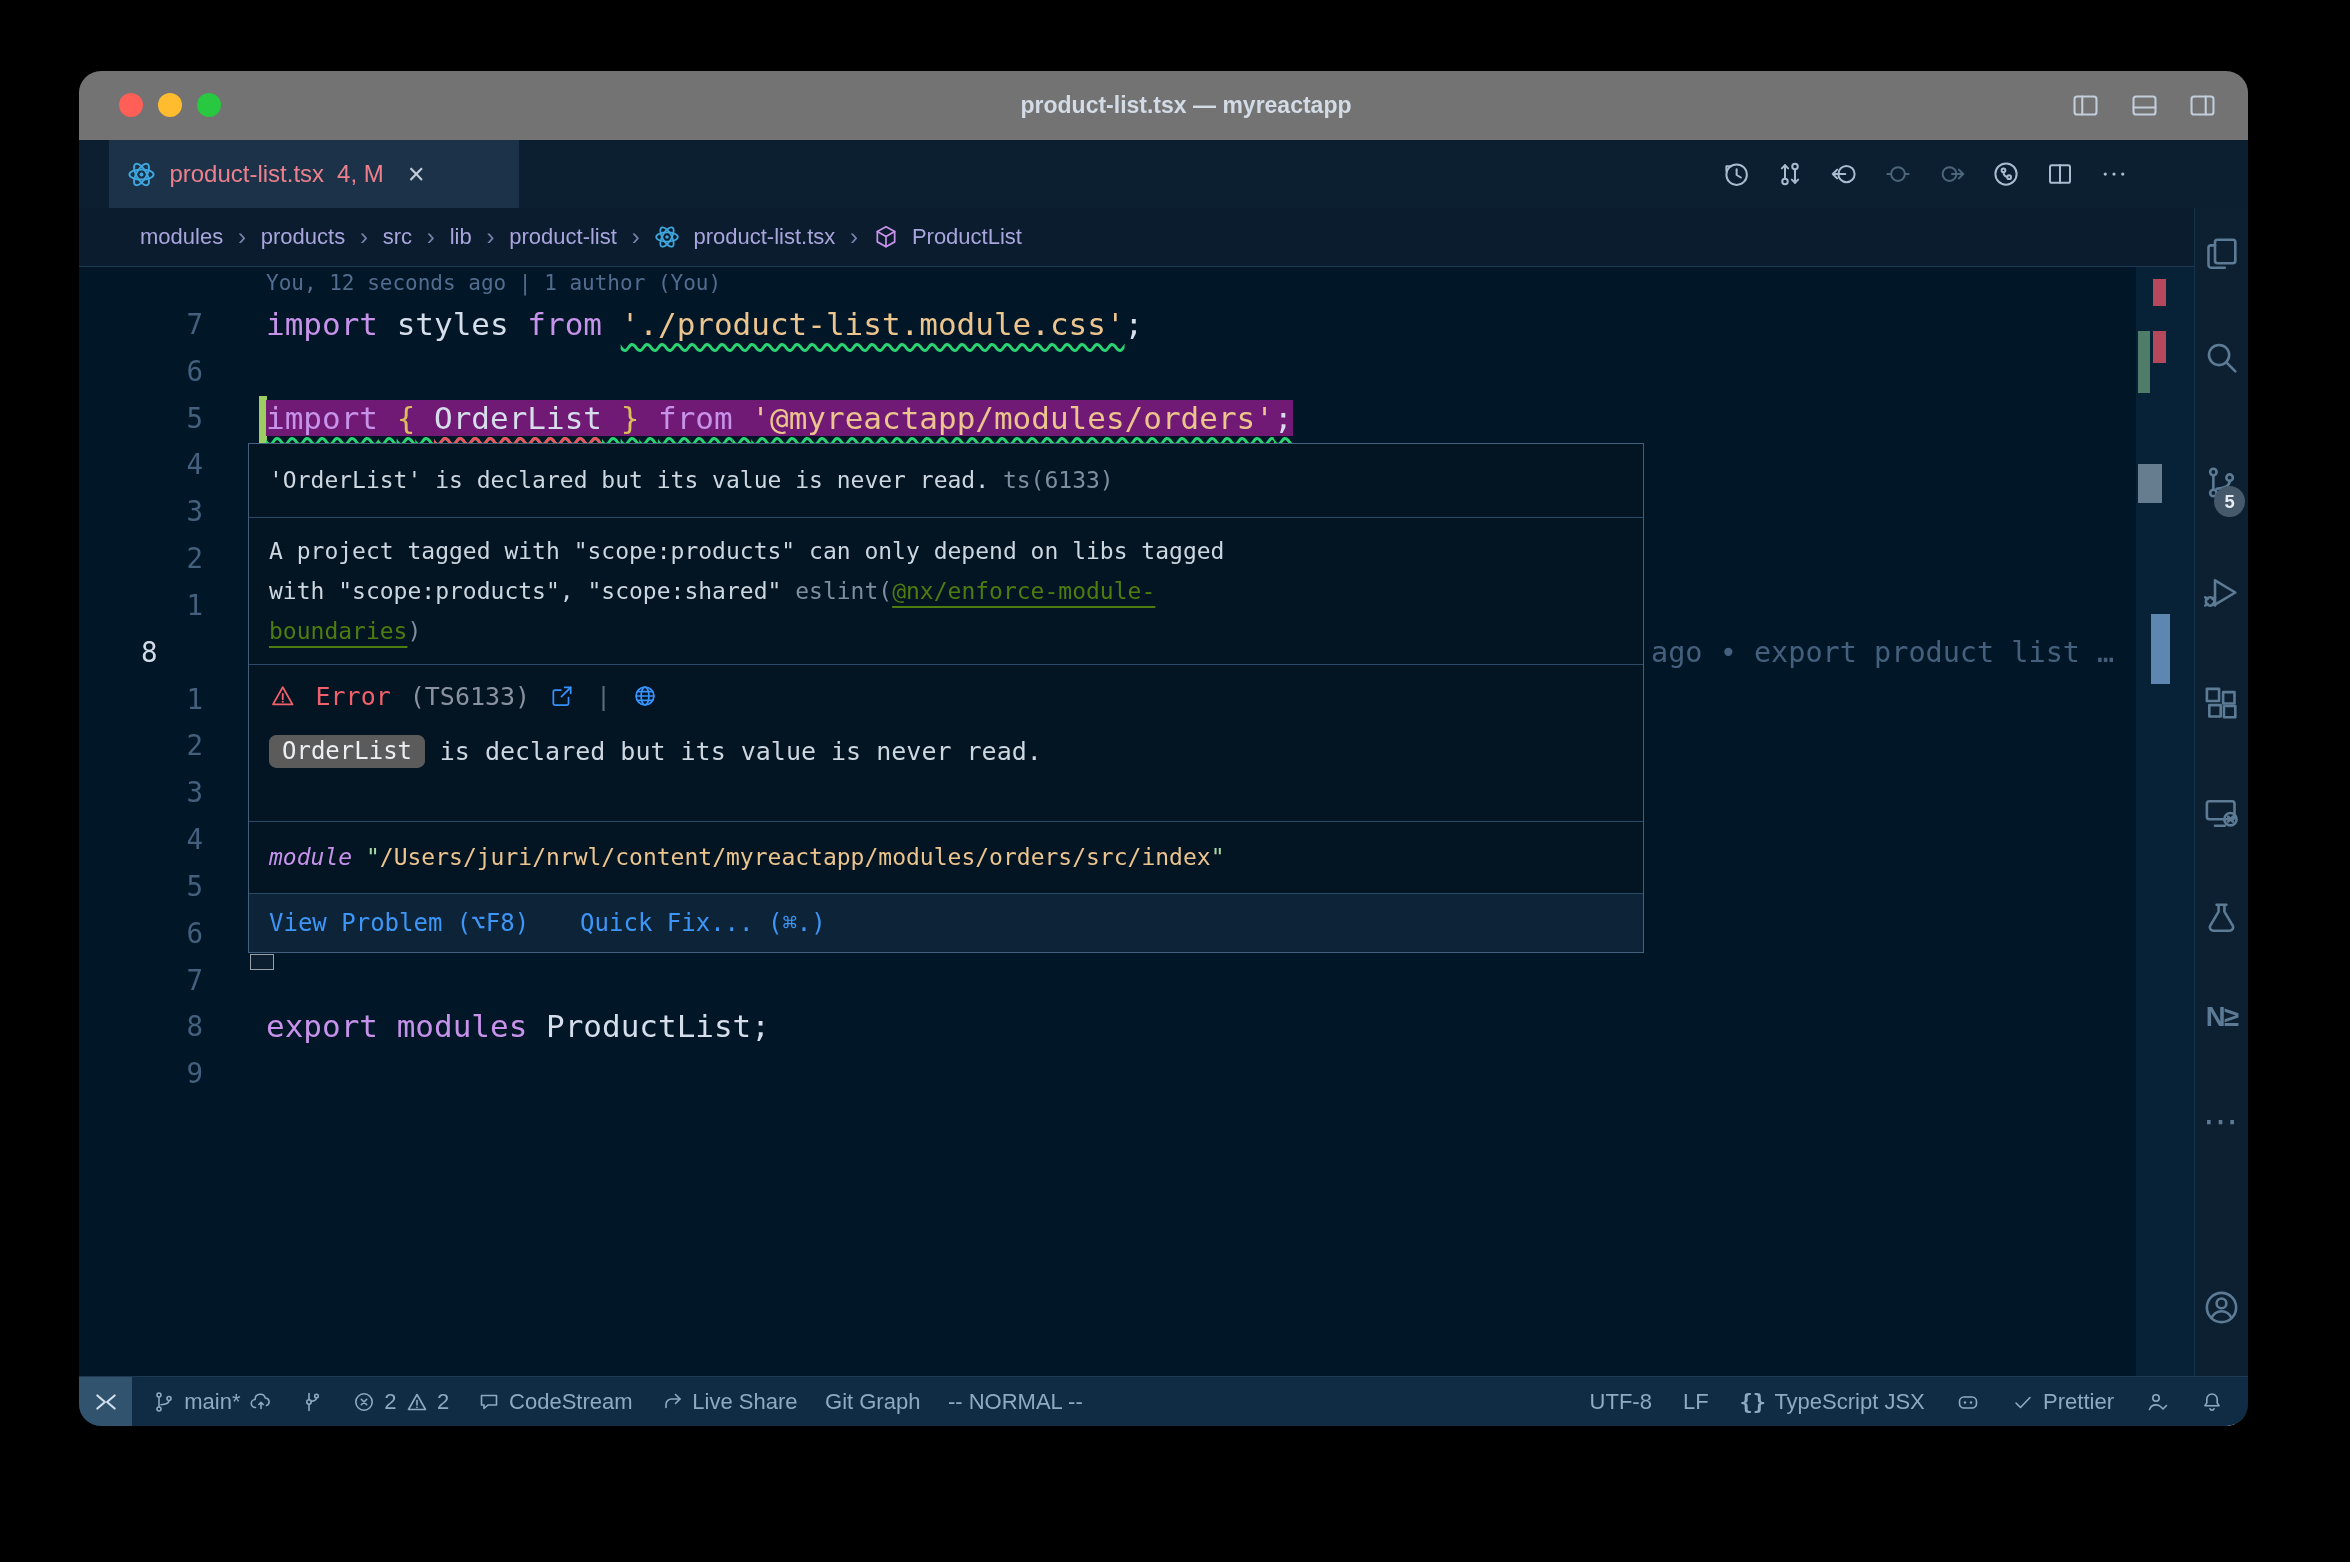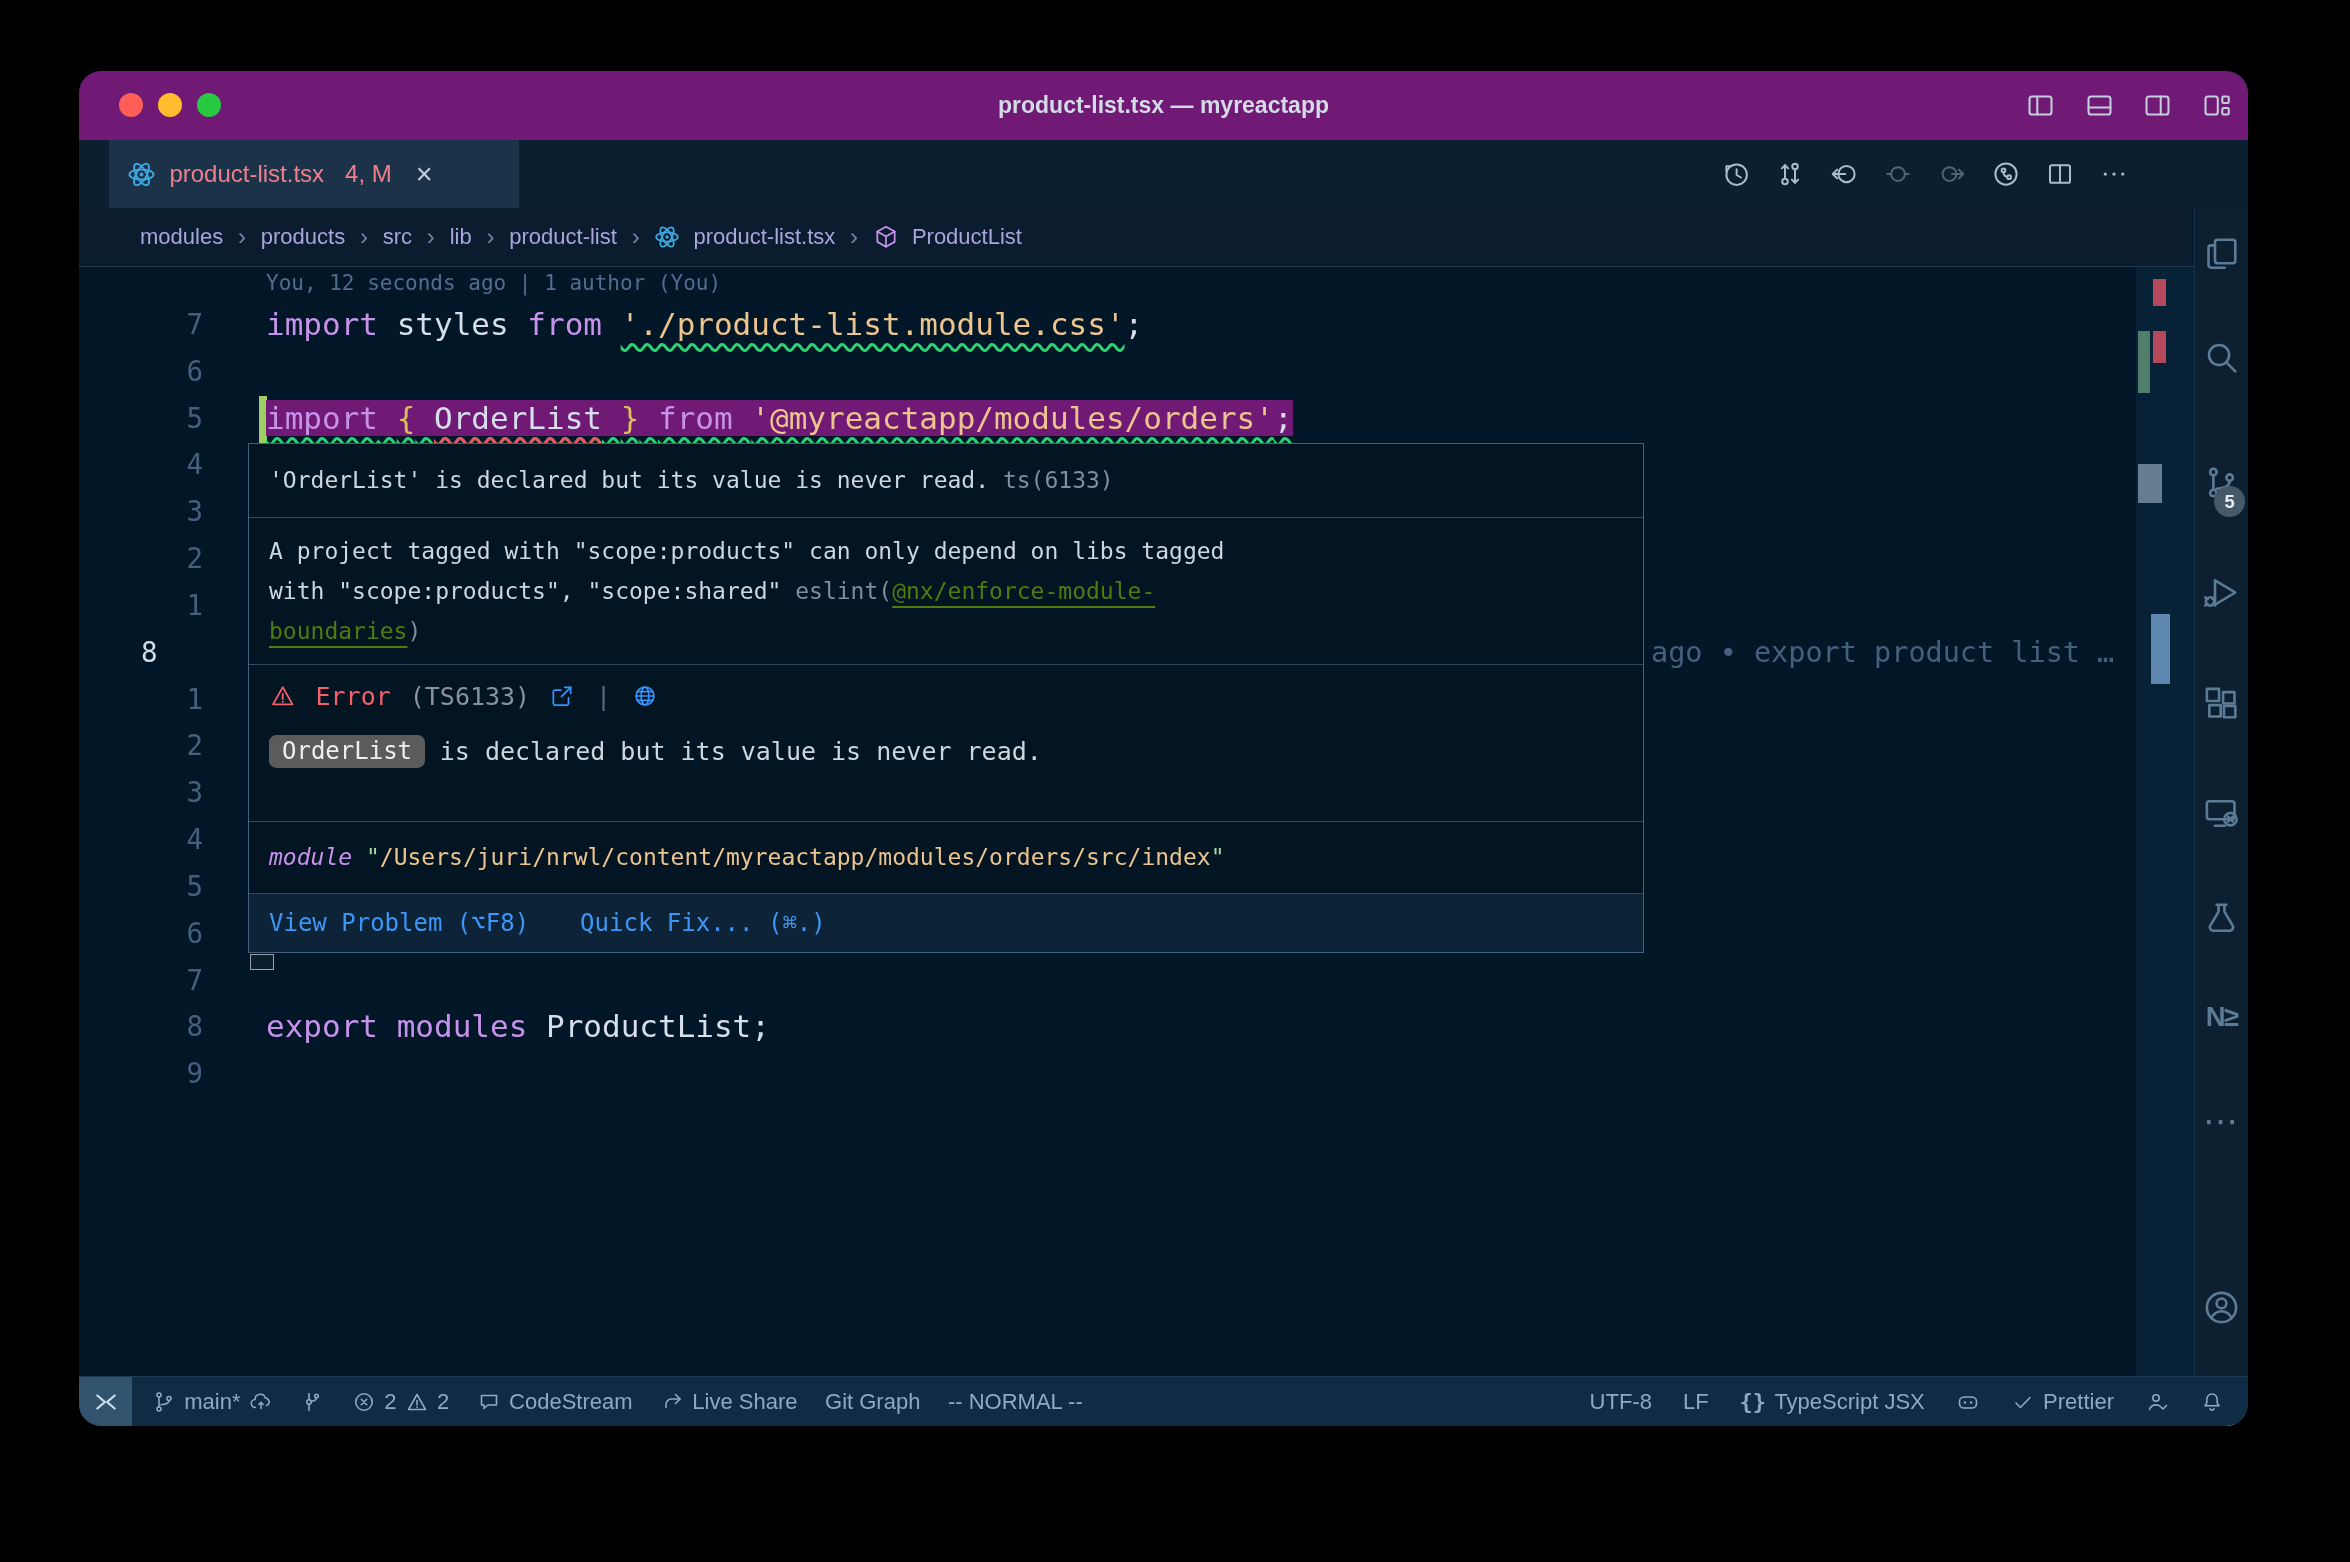--- a/index.html
+++ b/index.html
@@ -5,38 +5,38 @@
   html,body{margin:0;padding:0;background:#000;width:2351px;height:1563px;overflow:hidden;
     font-family:"Liberation Sans",sans-serif;-webkit-font-smoothing:antialiased;}
   .mono{font-family:"DejaVu Sans Mono","Liberation Mono",monospace;}
   svg{stroke:currentColor;fill:none;stroke-width:1.6;stroke-linecap:round;stroke-linejoin:round;display:block;}
 
   
   .w{position:absolute;left:79px;top:71px;width:2169px;height:1355px;background:#0c1f31;
      border-radius:22px;overflow:hidden;box-shadow:0 22px 83px rgba(0,0,0,.9);}
 
   
-  .titlebar{position:absolute;left:0;top:0;width:100%;height:69px;background:#701a75;}
+  .titlebar{position:absolute;left:0;top:0;width:100%;height:69px;background:#737373;padding-left:45px;}
   .light{position:absolute;top:22px;width:24px;height:24px;border-radius:50%;}
   .l-red{left:40px;background:#ff5f57;}
   .l-yellow{left:79px;background:#febc2e;}
   .l-green{left:118px;background:#28c840;}
   .title{position:absolute;left:0;right:0;top:0;height:69px;line-height:69px;text-align:center;
      color:#d3dce6;font-size:23px;font-weight:600;}
   .winlayout{position:absolute;right:16.5px;top:0;height:69px;display:flex;align-items:center;gap:27.5px;color:#c3cedb;}
   .winlayout svg{width:31px;height:31px;}
 
   
   .tabrow{position:absolute;left:0;top:69px;width:100%;height:68px;background:#0c1f31;}
   .tab{position:absolute;left:30px;top:0;height:68px;width:410px;background:#1b3249;
      display:flex;align-items:center;padding:0 18.4px;box-sizing:border-box;gap:13px;}
   .tab-icon{color:#3fa7dd;}
   .tab-icon svg{width:29px;height:29px;}
   .tab-label{color:#ee808d;font-size:24px;}
-  .tab-dirty{color:#ee808d;font-size:24px;margin-left:8px;}
+  .tab-dirty{color:#ee808d;font-size:24px;}
   .tab-close{color:#c3cedb;font-size:29px;margin-left:11px;line-height:1;}
   .editor-actions{position:absolute;right:119px;top:0;height:68px;display:flex;align-items:center;gap:24px;color:#a7bccf;}
   .editor-actions svg{width:30px;height:30px;}
   .ea-dim{color:#4d6579;}
 
   
   .crumbs{position:absolute;left:0;top:137px;width:2116px;height:59px;background:#0a1c2e;
      display:flex;align-items:center;padding-left:61px;box-sizing:border-box;gap:13px;
      border-bottom:0.9px solid #1d3a52;}
   .crumb{color:#a9a5dd;font-size:22px;}

